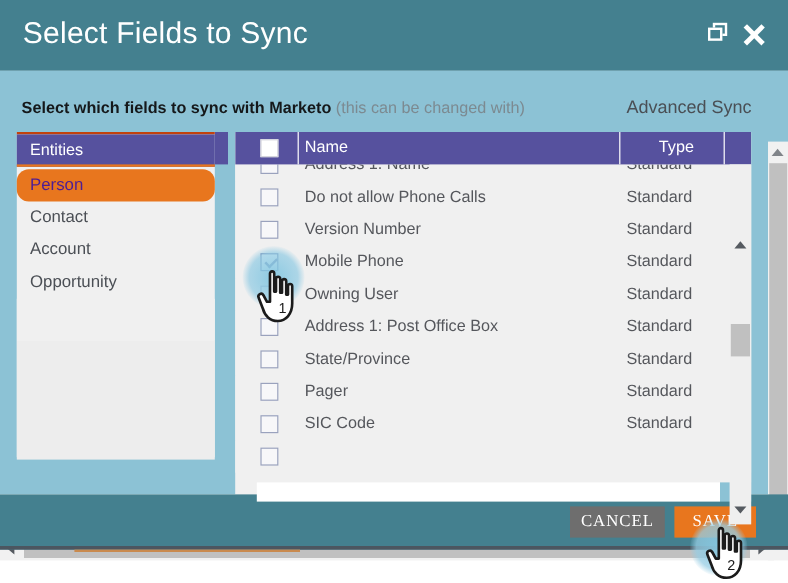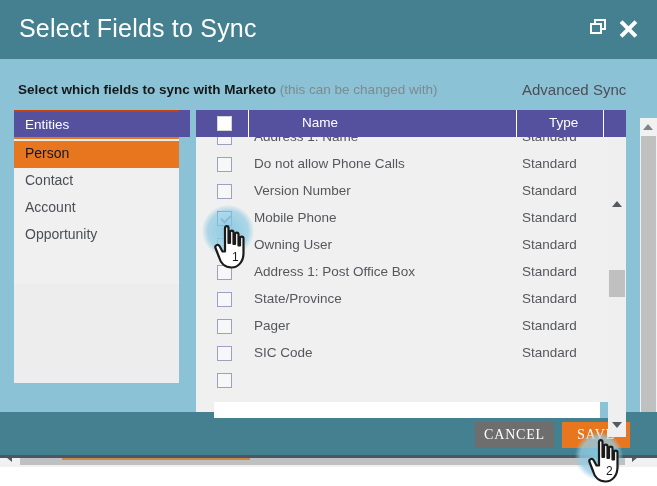--- a/index.html
+++ b/index.html
@@ -95,21 +95,22 @@
   }
   .entity-row {
     position: absolute; left: 0;
     width: 165px; height: 27px;
     font-size: 14px; color: #4b4f55;
     padding: 4px 0 0 11px;
     cursor: pointer;
   }
   .entity-row.selected {
     background: #e8761e;
-    color: #0f172a;
+    color: #4c1d95;
+    border-radius: 10px;
   }
   .ent0 { top: 29px; }
   .ent1 { top: 56px; }
   .ent2 { top: 83px; }
   .ent3 { top: 110px; }
   .entities-blank {
     position: absolute; left: 0; top: 137px;
     width: 165px; height: 35px;
     background: #f0f0f0;
   }
@@ -151,21 +152,21 @@
     background: #ffffff;
   }
   .th-sep1 { left: 52px; }
   .th-sep2 { left: 320px; }
   .th-sep3 { left: 407px; }
   .th-label {
     position: absolute; top: 5px;
     font-size: 13.5px; color: #ffffff;
     white-space: nowrap;
   }
-  .th-name { left: 58px; margin-left: 48px; }
+  .th-name { left: 58px; }
   .th-type { left: 309px; margin-left: 44px; }
 
   .rows-clip {
     position: absolute; left: 0; top: 27px;
     width: 430px; height: 300px;
     overflow: hidden;
   }
   .rows-inner {
     position: absolute; left: 0; top: -13px;
     width: 430px;

